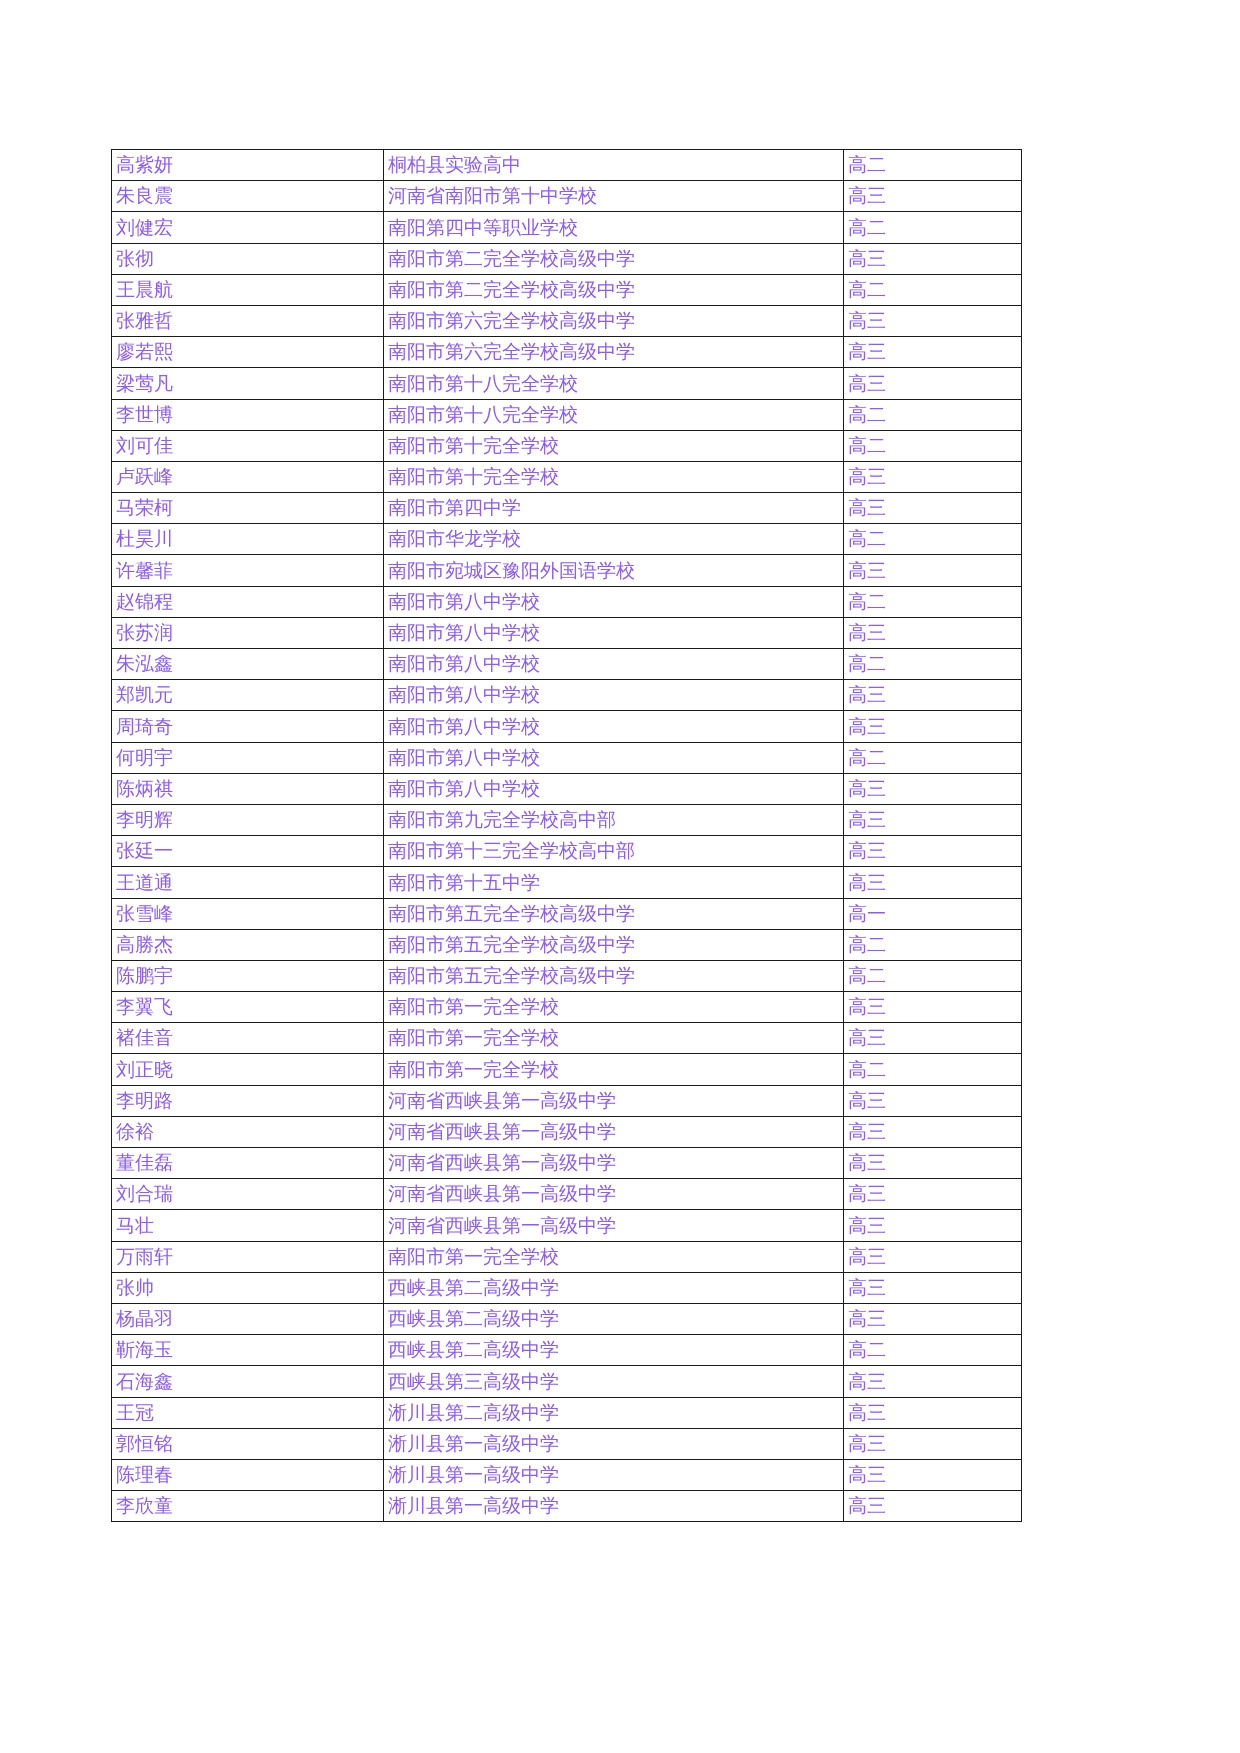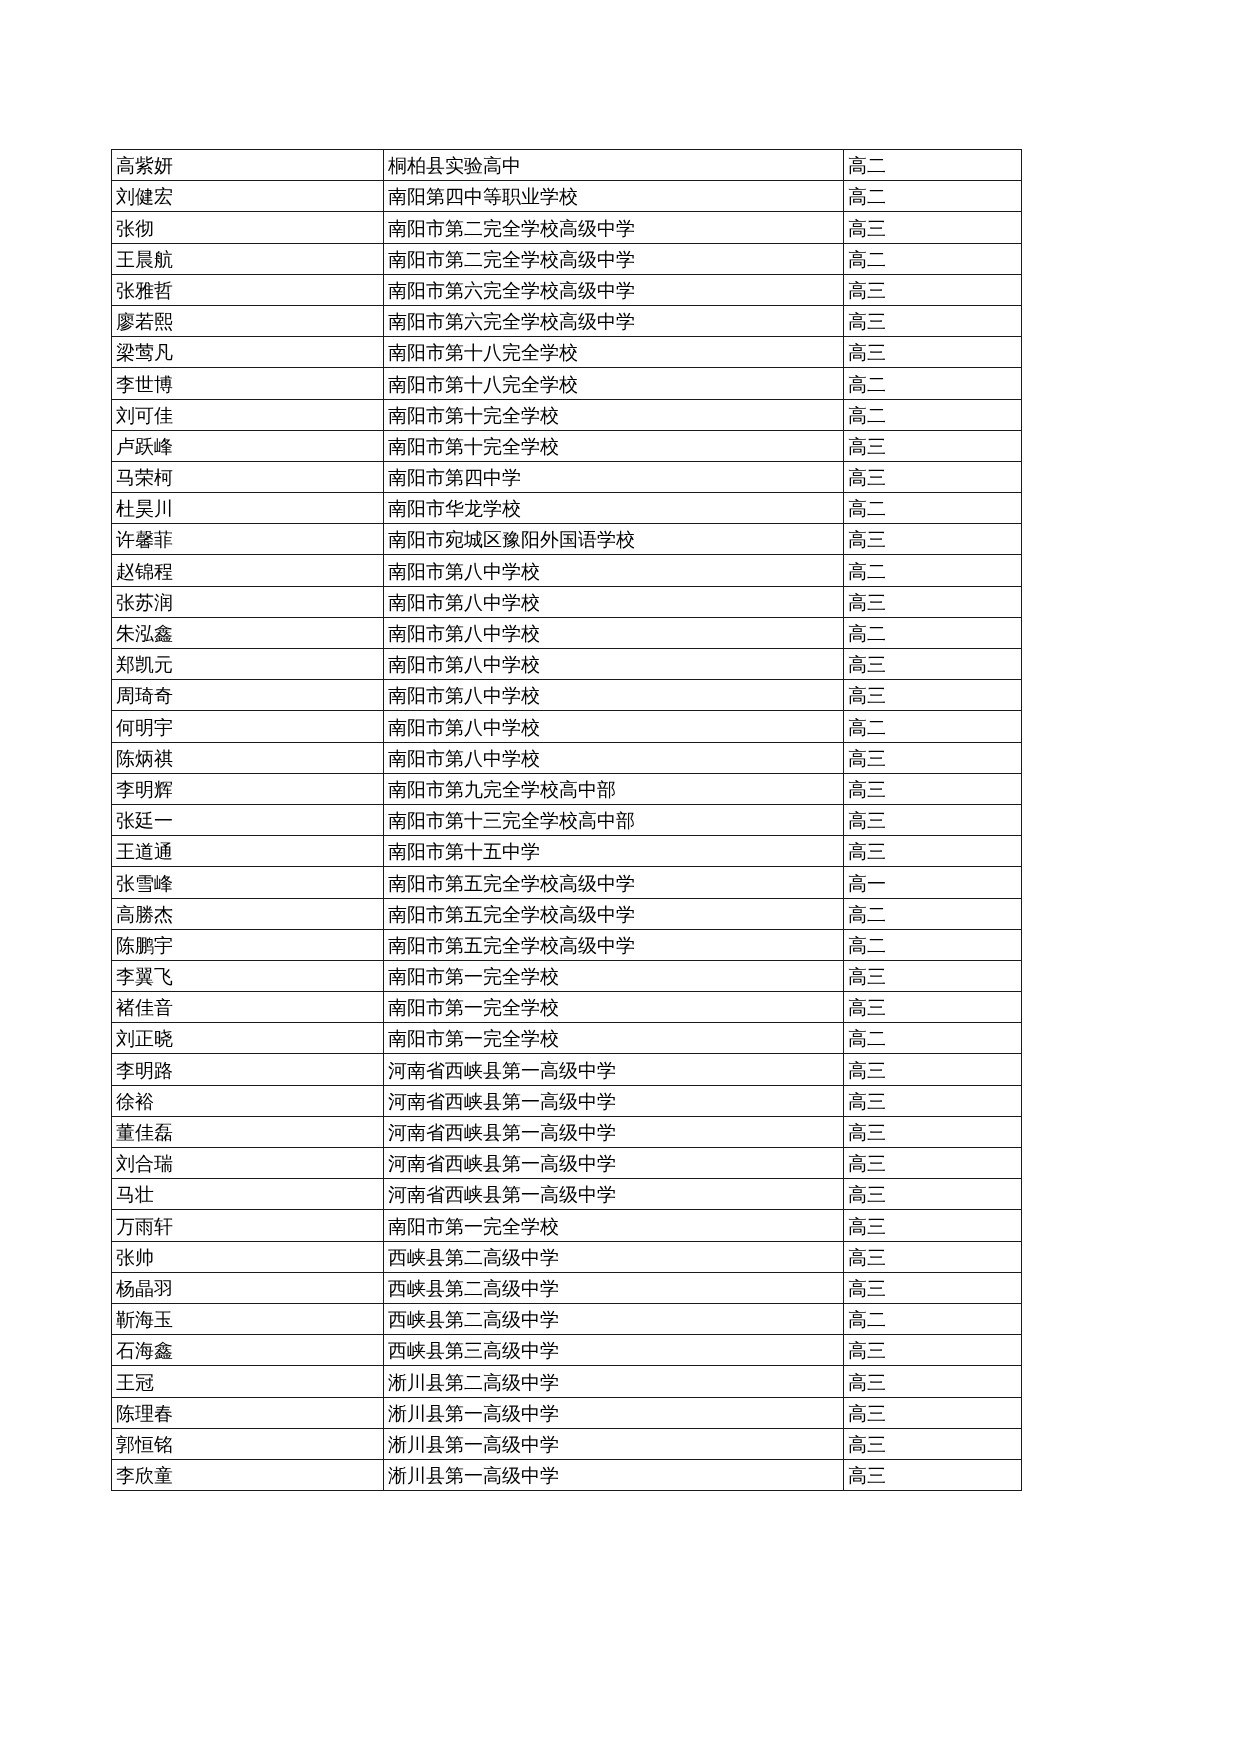--- a/index.html
+++ b/index.html
@@ -20,22 +20,22 @@
       height: 1753px;
       background: #ffffff;
     }
     table.roster {
       position: absolute;
       left: 111px;
       top: 149px;
       width: 910px;
       border-collapse: collapse;
       table-layout: fixed;
-      font-family: Liberation Sans, sans-serif;
-      color: #000000;
+      font-family: Liberation Mono, monospace;
+      color: #8b5cf6;
     }
     table.roster col.c-name { width: 272px; }
     table.roster col.c-school { width: 460px; }
     table.roster col.c-grade { width: 178px; }
     table.roster td {
       border: 1.5px solid #1a1a1a;
       height: 28px;
       padding: 0 0 0 4px;
       font-size: 19px;
       line-height: 28px;
@@ -56,20 +56,25 @@
       <col class="c-school">
       <col class="c-grade">
     </colgroup>
     <tbody id="roster-body">
         <tr>
           <td>高紫妍</td>
           <td>桐柏县实验高中</td>
           <td>高二</td>
         </tr>
         <tr>
+          <td>朱良震</td>
+          <td>河南省南阳市第十中学校</td>
+          <td>高三</td>
+        </tr>
+        <tr>
           <td>刘健宏</td>
           <td>南阳第四中等职业学校</td>
           <td>高二</td>
         </tr>
         <tr>
           <td>张彻</td>
           <td>南阳市第二完全学校高级中学</td>
           <td>高三</td>
         </tr>
         <tr>
@@ -251,26 +256,26 @@
           <td>石海鑫</td>
           <td>西峡县第三高级中学</td>
           <td>高三</td>
         </tr>
         <tr>
           <td>王冠</td>
           <td>淅川县第二高级中学</td>
           <td>高三</td>
         </tr>
         <tr>
+          <td>郭恒铭</td>
+          <td>淅川县第一高级中学</td>
+          <td>高三</td>
+        </tr>
+        <tr>
           <td>陈理春</td>
-          <td>淅川县第一高级中学</td>
-          <td>高三</td>
-        </tr>
-        <tr>
-          <td>郭恒铭</td>
           <td>淅川县第一高级中学</td>
           <td>高三</td>
         </tr>
         <tr>
           <td>李欣童</td>
           <td>淅川县第一高级中学</td>
           <td>高三</td>
         </tr>
       </tbody>
   </table>

